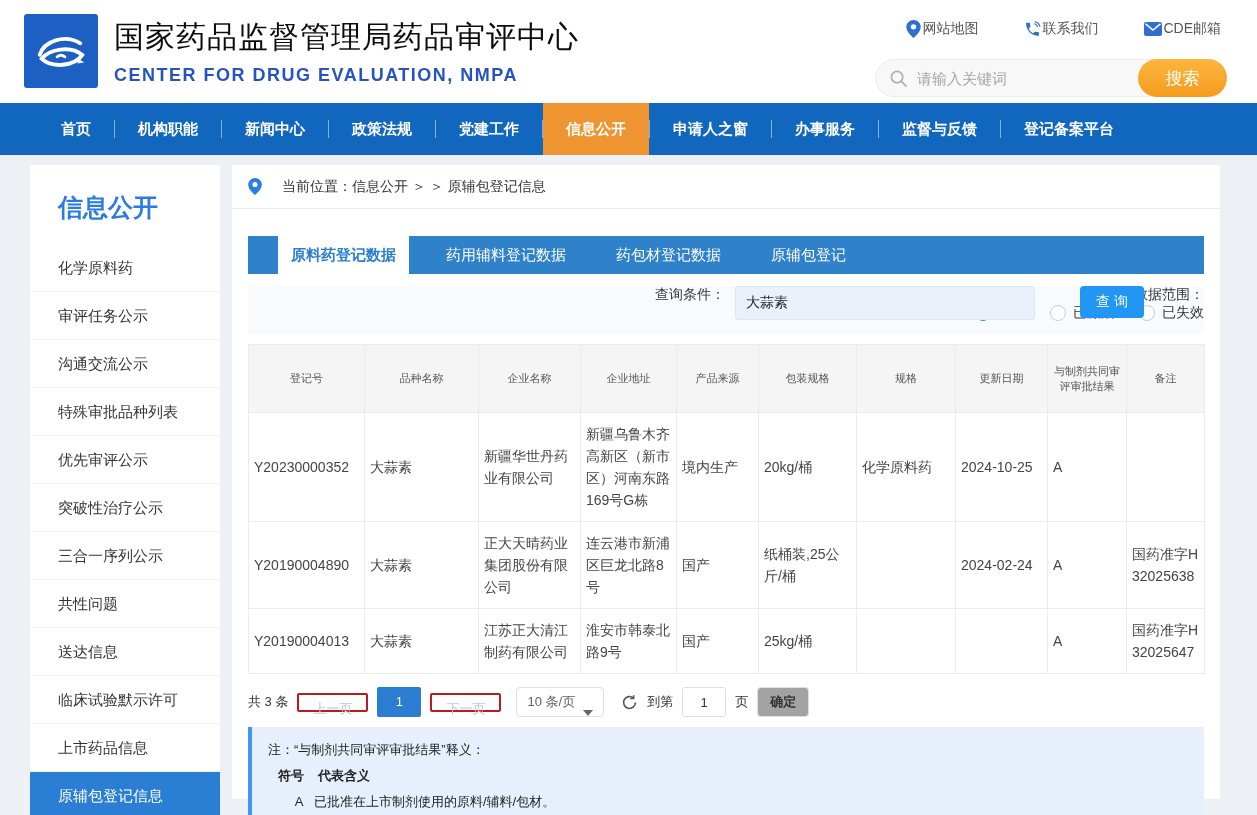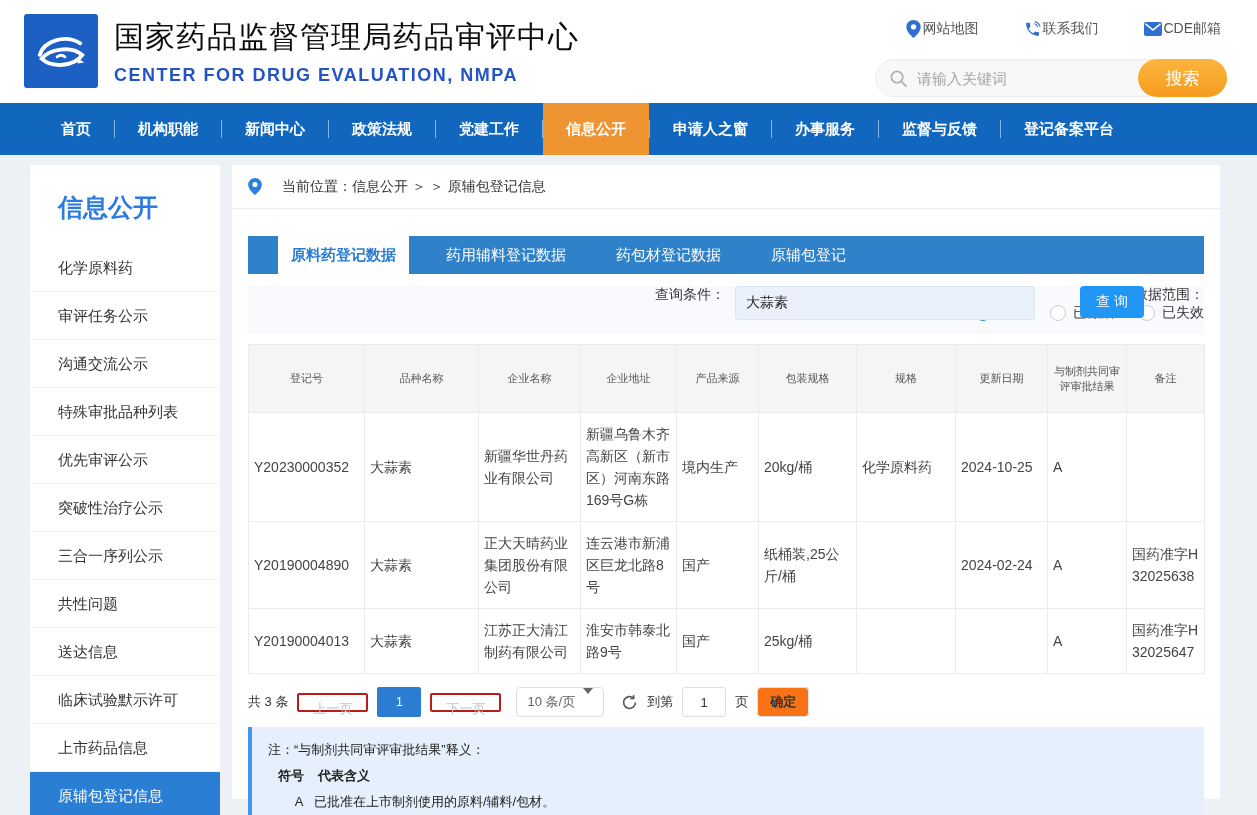--- a/index.html
+++ b/index.html
@@ -68,28 +68,28 @@
     border:1px solid #ebebeb; padding:10px 4px; height:68px; }
   table.data td { border:1px solid #ebebeb; font-size:14px; color:#444; text-align:left;
     padding:10px 5px; line-height:22px; word-break:break-all; }
 
   .pager { margin:13px 16px 0; display:flex; align-items:center; gap:9px; font-size:13px; color:#333; }
   .pg-btn { height:19px; line-height:28px; padding:0 14px; border:2px solid #b91c1c;
     background:#fdfdfd; color:#c0c4cc; border-radius:2px; cursor:default; }
   .pg-num { width:44px; height:30px; line-height:30px; text-align:center; background:#2b7dd2;
     color:#fff; border-radius:2px; cursor:pointer; }
   .pg-size { height:30px; line-height:28px; padding:0 10px; border:1px solid #dcdfe6; border-radius:4px;
-    color:#606266; display:flex; align-items:flex-start; gap:8px; cursor:pointer; margin-left:6px; }
+    color:#606266; display:flex; align-items:flex-end; gap:8px; cursor:pointer; margin-left:6px; }
   .caret { width:0; height:0; border-left:5px solid transparent; border-right:5px solid transparent;
     border-top:6px solid #666; }
   .pg-refresh { margin-left:8px; cursor:pointer; display:flex; align-items:center; }
   .pg-goto-input { width:44px; height:30px; border:1px solid #dcdfe6; border-radius:3px;
     text-align:center; font-size:13px; color:#333; outline:none; font-family:inherit; }
   .pg-confirm { height:30px; padding:0 12px; border:1px solid #dcdfe6; border-radius:4px;
-    background:#f97316; font-size:13px; color:#333; cursor:pointer; font-family:inherit; font-weight:bold; }
+    background:#a3a3a3; font-size:13px; color:#333; cursor:pointer; font-family:inherit; font-weight:bold; }
 
   .note { margin:10px 16px 0; background:#e6effc; border-left:4px solid #4097f2;
     padding:10px 16px 12px; font-size:13px; color:#222; line-height:26px; }
   .note-head { font-weight:bold; padding-left:10px; display:flex; gap:14px; }
   .note-row { display:flex; padding-left:16px; }
   .note-sym { width:30px; text-align:center; flex:0 0 30px; }
 
   .icon-svg { display:block; }
 </style>
 </head>

